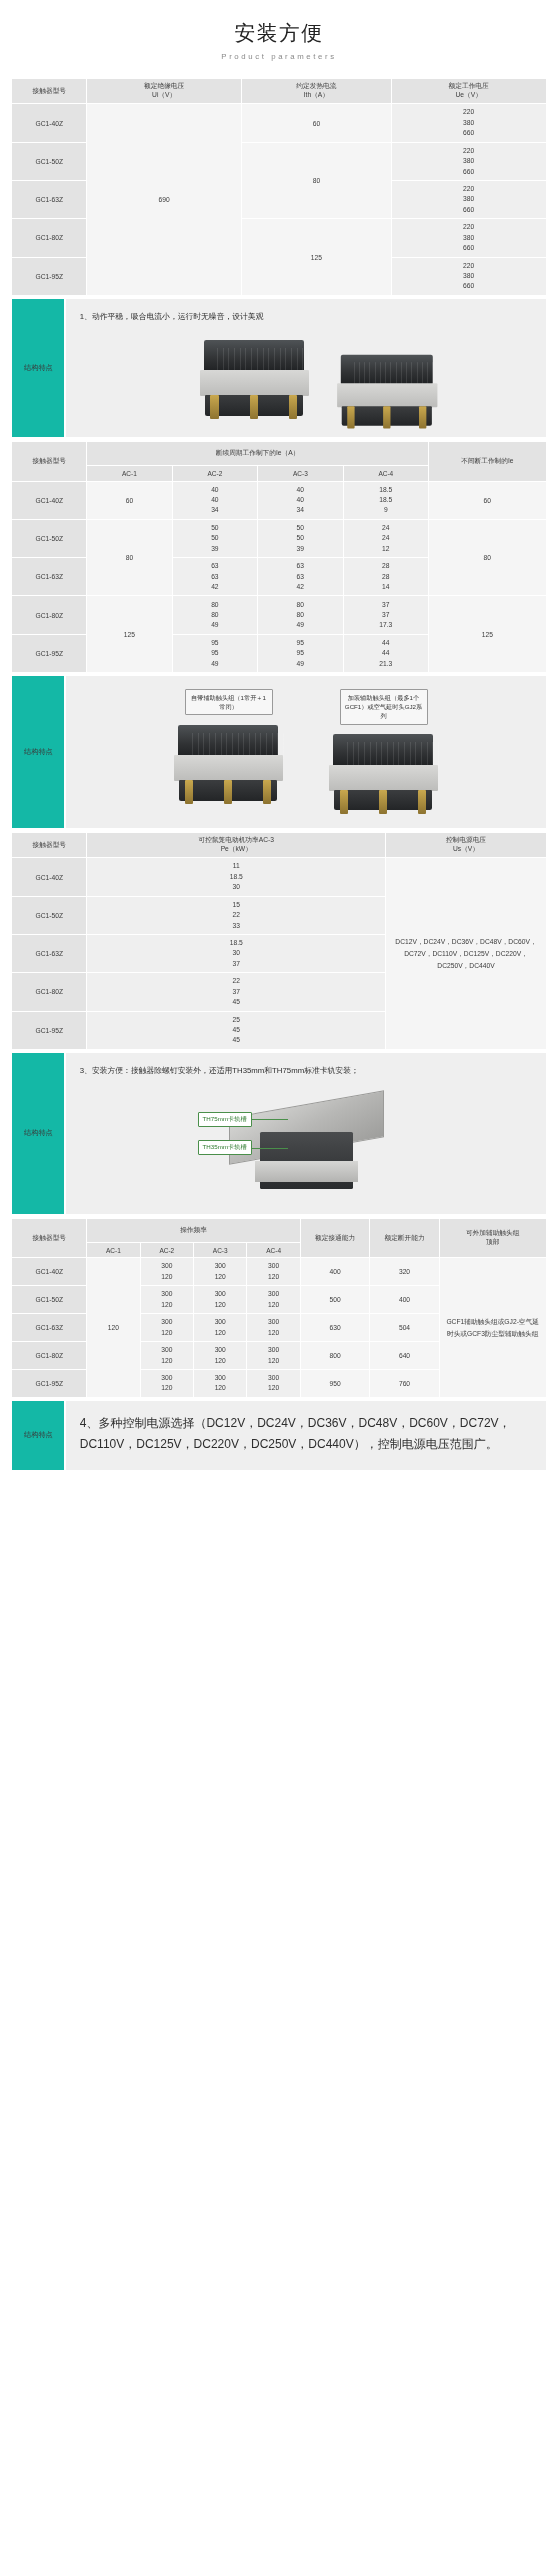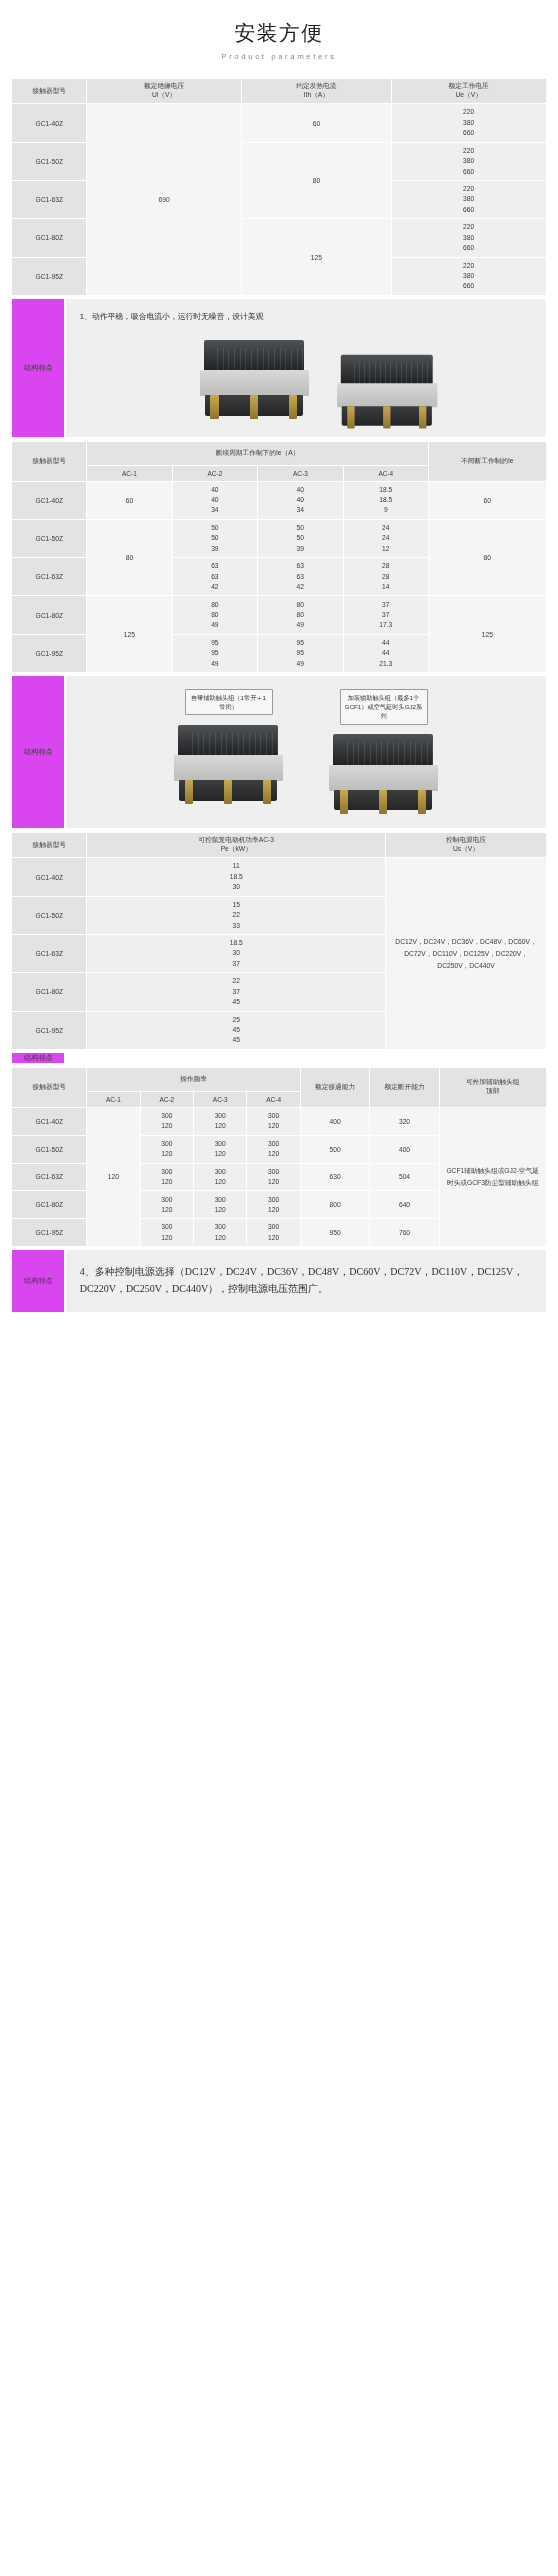--- a/index.html
+++ b/index.html
@@ -77,41 +77,41 @@
   
   .feature-row {
     display: flex;
     align-items: stretch;
     padding: 0 11.4px;
     margin-top: 2.1px;
   }
   .feature-label {
     width: 54px;
     flex: 0 0 54px;
-    background: #d946ef;
+    background: #14b8a6;
     display: flex;
     align-items: center;
     justify-content: center;
     font-size: 7.2px;
     color: #3a3a3a;
     border: 0.5px solid #fff;
   }
   .feature-body {
     flex: 1;
     background: #efefef;
     border: 0.5px solid #fff;
     padding: 8.3px 13.4px 11.4px 13.4px;
   }
   .feature-text {
     font-size: 7.8px;
     line-height: 1.75;
     color: #2e2e2e;
     margin: 3.1px 0 5.2px 0;
   }
-  .feature-text.small { font-size: 10px; font-family: Liberation Serif, serif; }
+  .feature-text.small { font-size: 12px; }
   
   .photo-area {
     display: flex;
     justify-content: center;
     align-items: flex-end;
     gap: 15.5px;
     padding: 5.2px 0 3.1px 0;
   }
   
   .contactor {
@@ -496,20 +496,38 @@
         <td class="multiline" style="white-space:pre-line">25
 45
 45</td>
       </tr>
     </tbody>
       </table>
   </div>
 
   <div class="feature-row">
     <div class="feature-label">结构特点</div>
+    <div class="feature-body">
+      <div class="feature-text">3、安装方便：接触器除螺钉安装外，还适用TH35mm和TH75mm标准卡轨安装；</div>
+      <div class="rail-drawing">
+        <div class="plate"></div>
+        <div class="bodyblk"></div>
+        <div class="bodyblk2"></div>
+        <div class="rail-callouts">
+          <div class="callout-row">
+            <div class="callout-label">TH75mm卡轨槽</div>
+            <div class="callout-line"></div>
+          </div>
+          <div class="callout-row">
+            <div class="callout-label">TH35mm卡轨槽</div>
+            <div class="callout-line"></div>
+          </div>
+        </div>
+      </div>
+    </div>
   </div>
 
   <div class="divider-space"></div>
 
   <div class="tbl-wrap">
     <table class="spec">
       <colgroup>
         <col style="width:14%">
         <col style="width:10%">
         <col style="width:10%">

